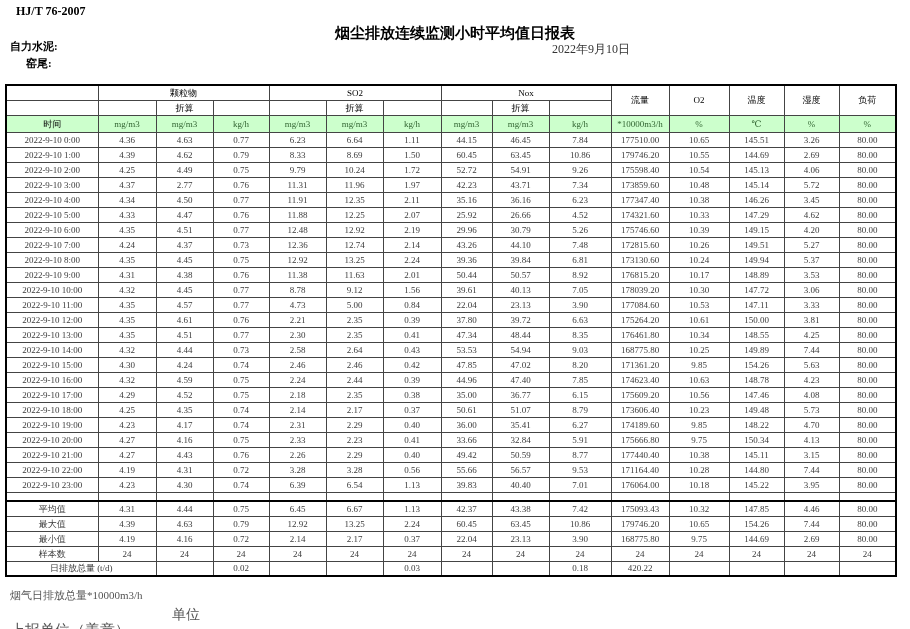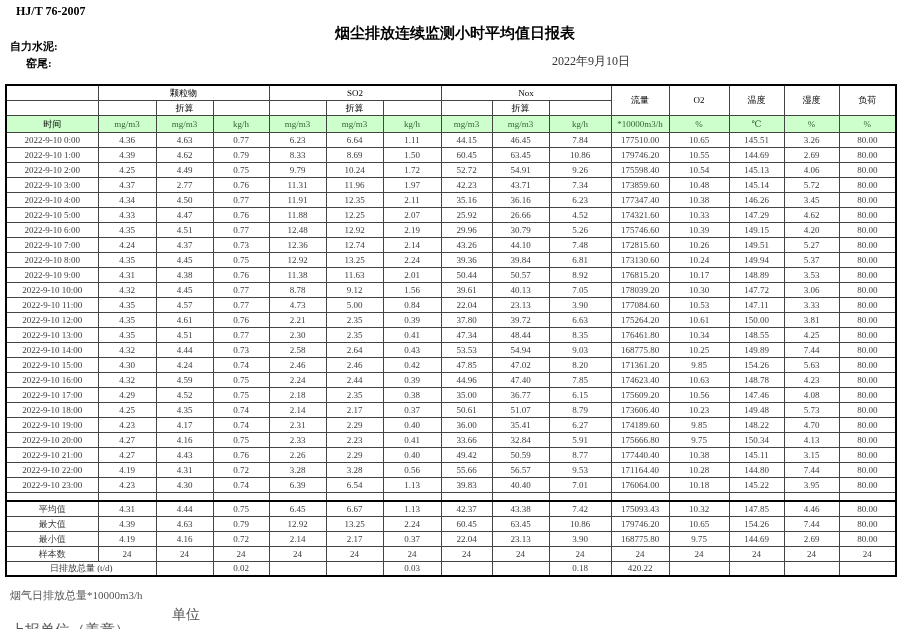--- a/index.html
+++ b/index.html
@@ -5,21 +5,21 @@
   html,body{margin:0;padding:0;}
   body{
     width:910px;height:629px;position:relative;background:#ffffff;
     font-family:"Liberation Serif","DejaVu Serif",serif;
     color:#3a3a3a;overflow:hidden;
   }
   .std-no{position:absolute;left:10px;top:4px;font-weight:bold;font-size:12px;color:#000;margin-left:6px;}
   .title{position:absolute;left:0;top:24px;width:100%;text-align:center;font-weight:bold;font-size:15px;color:#000;}
   .company{position:absolute;left:10px;top:39px;font-weight:bold;font-size:11px;color:#000;}
   .station{position:absolute;left:26px;top:56px;font-weight:bold;font-size:11px;color:#000;}
-  .date{position:absolute;left:552px;top:53px;font-size:12px;color:#333;}
+  .date{position:absolute;left:552px;top:41px;font-size:12px;color:#333;}
 
   table.report{
     position:absolute;left:5px;top:84px;width:883px;
     border-collapse:collapse;table-layout:fixed;
     font-size:9px;color:#3a3a3a;
   }
   table.report td{
     border:1px solid #444;text-align:center;vertical-align:middle;
     padding:0;height:14px;line-height:13px;overflow:hidden;white-space:nowrap;
   }

